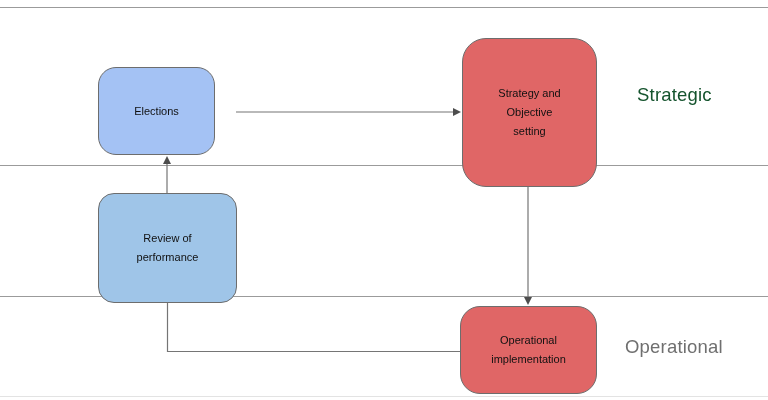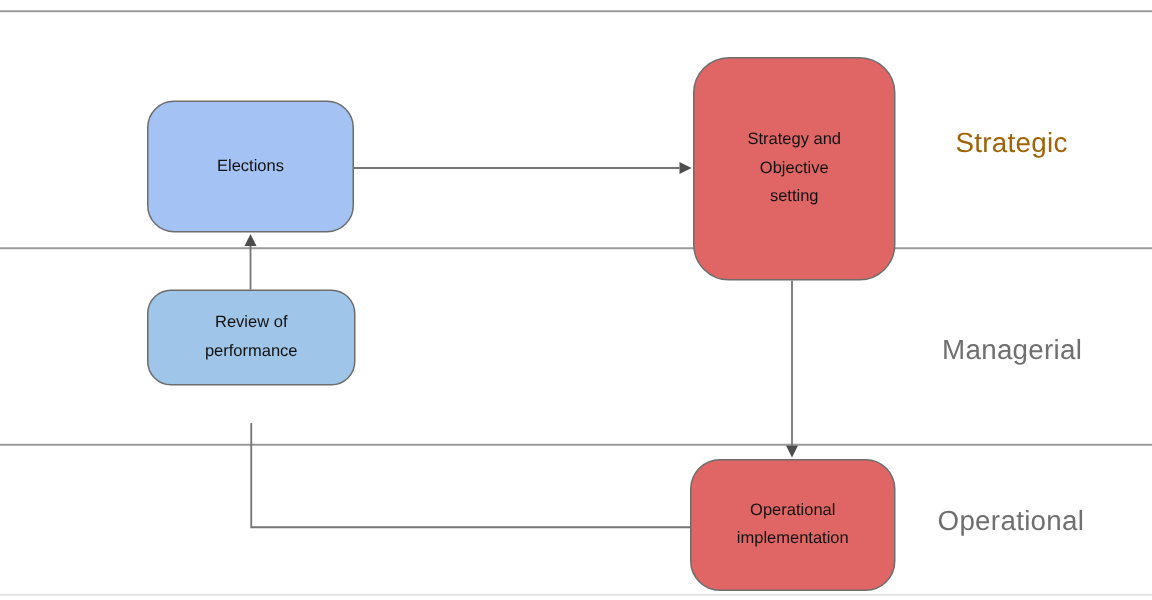--- a/index.html
+++ b/index.html
@@ -28,23 +28,23 @@
     border: 1px solid #6d6d6d;
     display: flex;
     align-items: center;
     justify-content: center;
     text-align: center;
     font-size: 11px;
     line-height: 19px;
     color: #111111;
     white-space: pre-line;
   }
-  .node-elections     { left: 98px;  top: 67px;  width: 138px; height: 88px;  border-radius: 18px; }
+  .node-elections     { left: 98px;  top: 67px;  width: 117px; height: 88px;  border-radius: 18px; }
   .node-strategy      { left: 462px; top: 38px;  width: 135px; height: 149px; border-radius: 24px; }
-  .node-review        { left: 98px;  top: 193px; width: 139px; height: 64px;  border-radius: 16px; }
+  .node-review        { left: 98px;  top: 193px; width: 139px; height: 110px;  border-radius: 16px; }
   .node-operational   { left: 460px; top: 306px; width: 137px; height: 88px;  border-radius: 20px; }
   .band-label {
     position: absolute;
     font-size: 18.5px;
     line-height: 22px;
     letter-spacing: 0.2px;
   }
   .band-label-strategic   { left: 637px; top: 84px;  }
   .band-label-managerial  { left: 628px; top: 222px; }
   .band-label-operational { left: 625px; top: 336px; }
@@ -78,19 +78,18 @@
   <div class="node node-strategy" style="background-color: rgb(224, 102, 102); border-color: rgb(109, 109, 109); color: rgb(17, 17, 17);">Strategy and
 Objective
 setting</div>
 
   <div class="node node-review" style="background-color: rgb(159, 197, 232); border-color: rgb(109, 109, 109); color: rgb(17, 17, 17);">Review of
 performance</div>
 
   <div class="node node-operational" style="background-color: rgb(224, 102, 102); border-color: rgb(109, 109, 109); color: rgb(17, 17, 17);">Operational
 implementation</div>
 
-  <div class="band-label band-label-strategic" style="color: #a16207;">Strategic</div>
+  <div class="band-label band-label-strategic" style="color: #14532d;">Strategic</div>
 
-  <div class="band-label band-label-managerial" style="color: rgb(111, 111, 111);">Managerial</div>
 
   <div class="band-label band-label-operational" style="color: rgb(111, 111, 111);">Operational</div>
 
 </div>
 
 </body></html>

